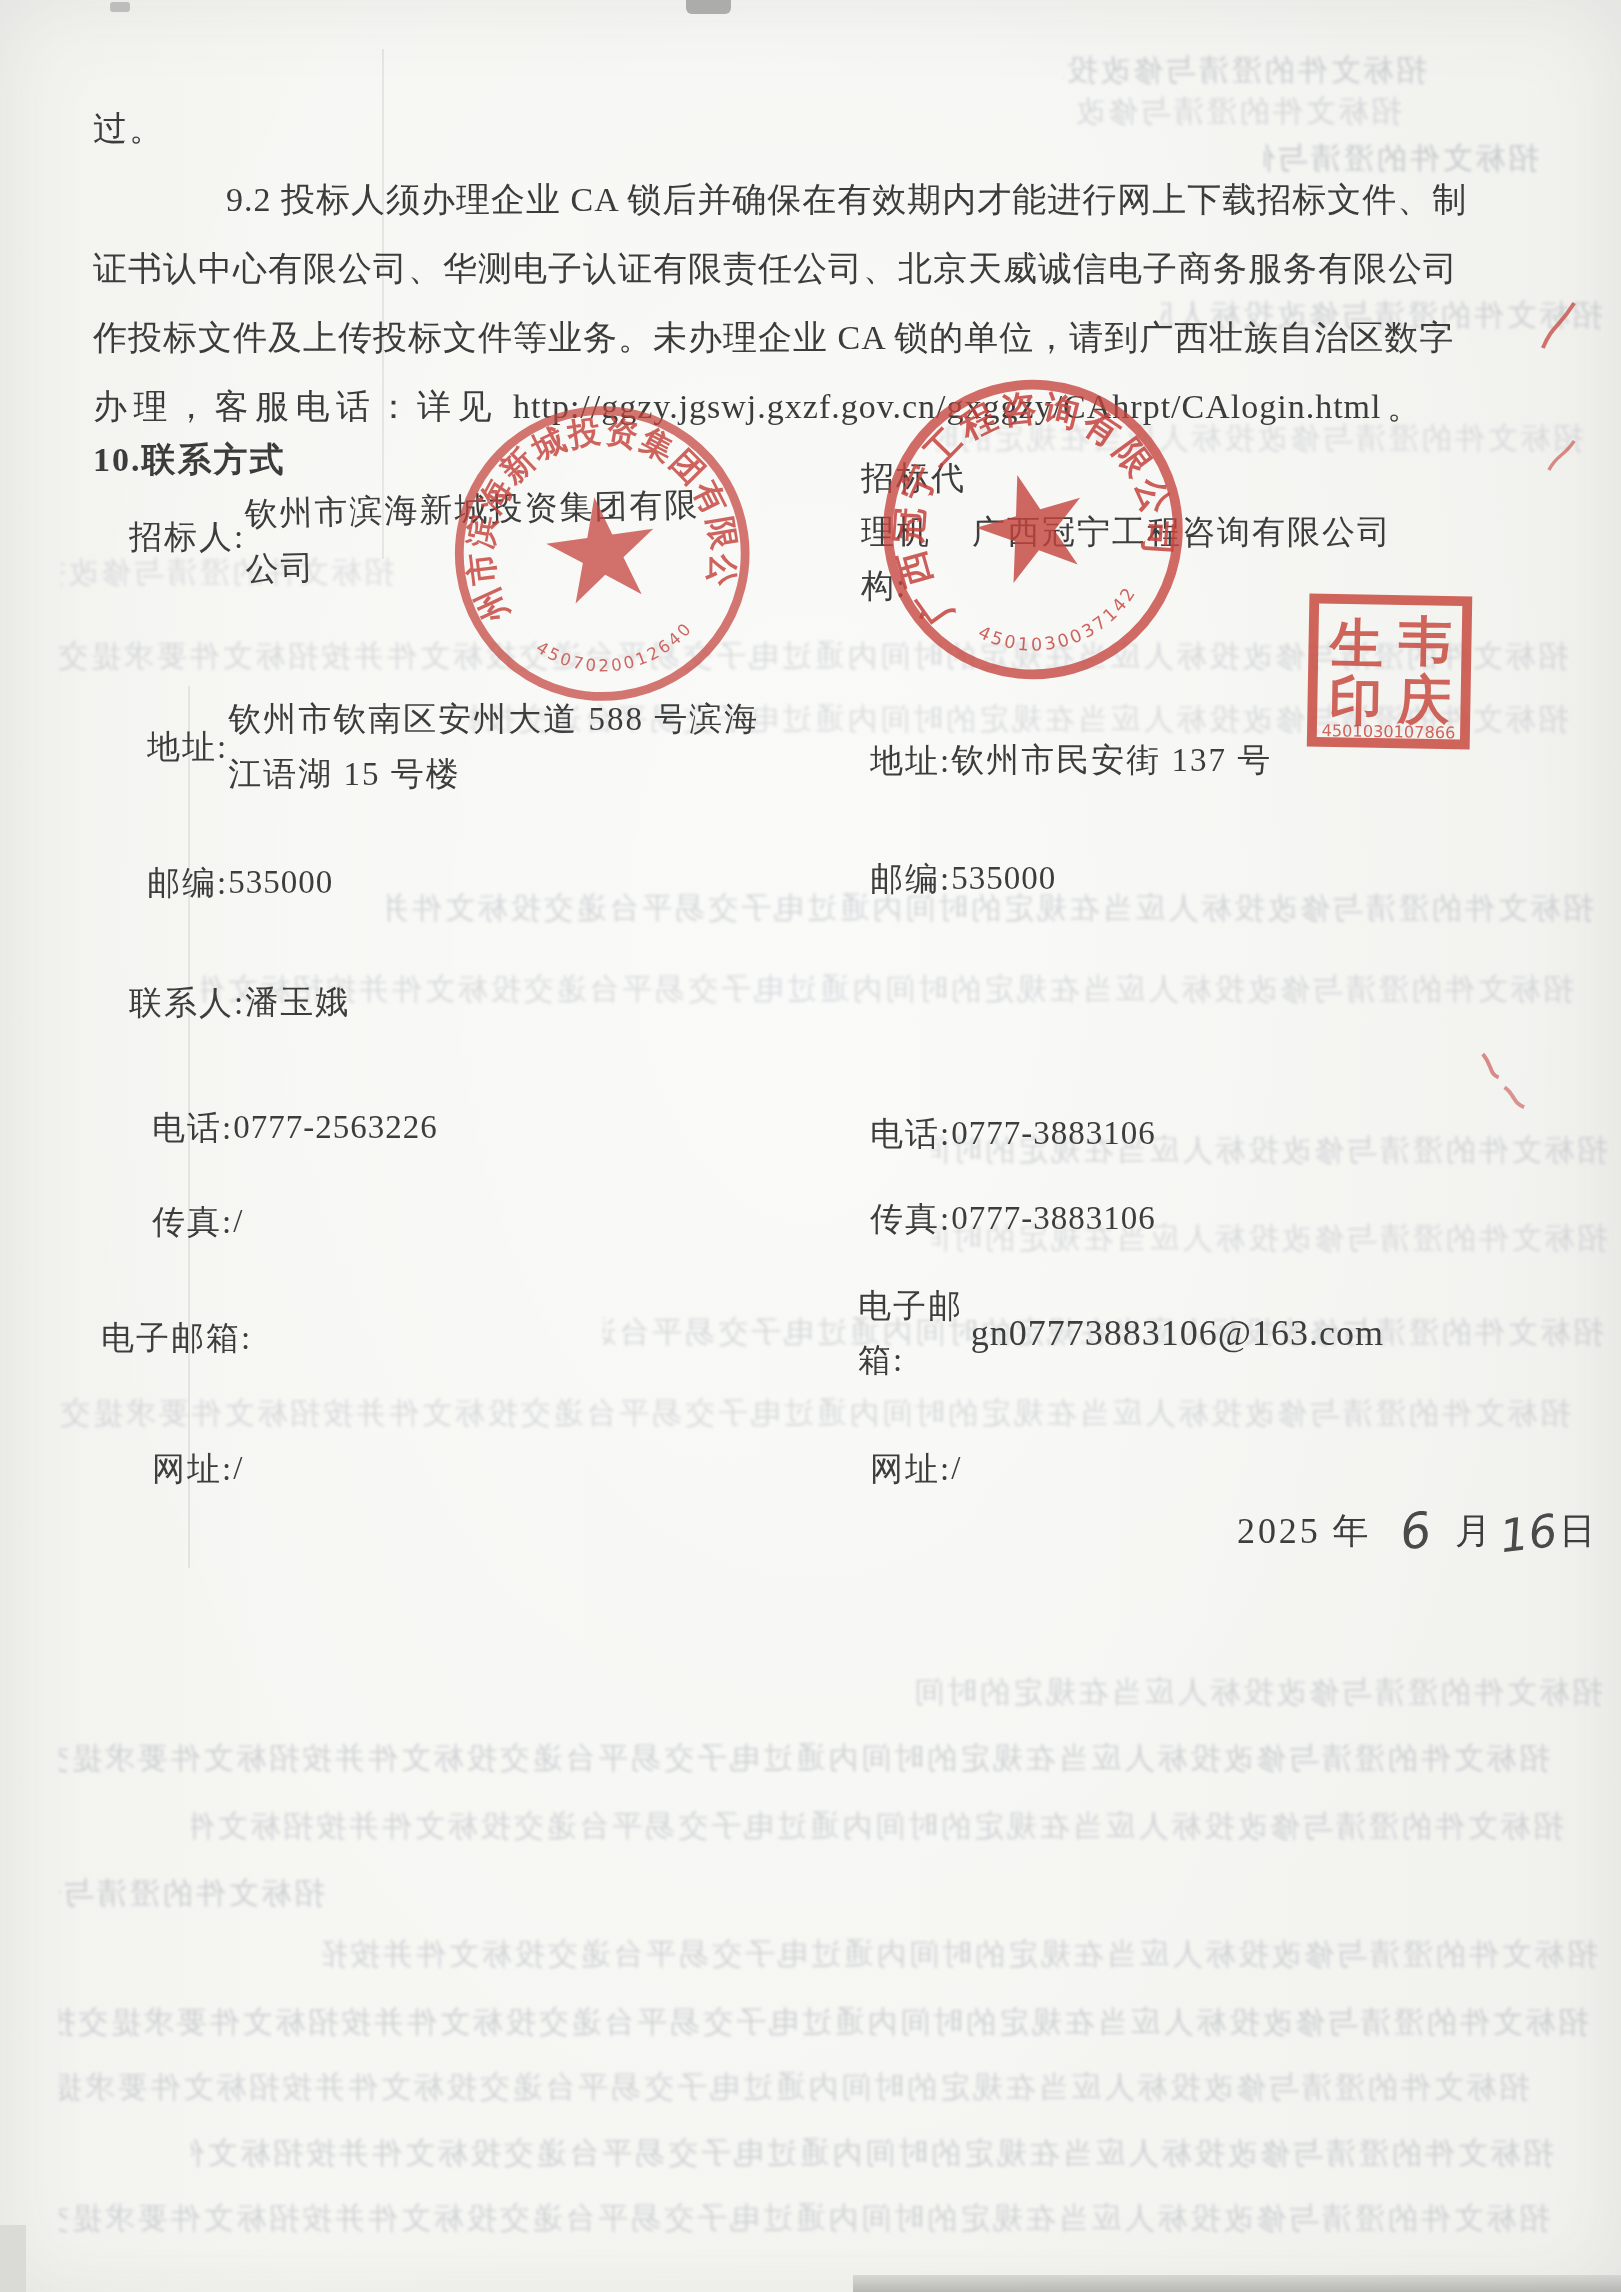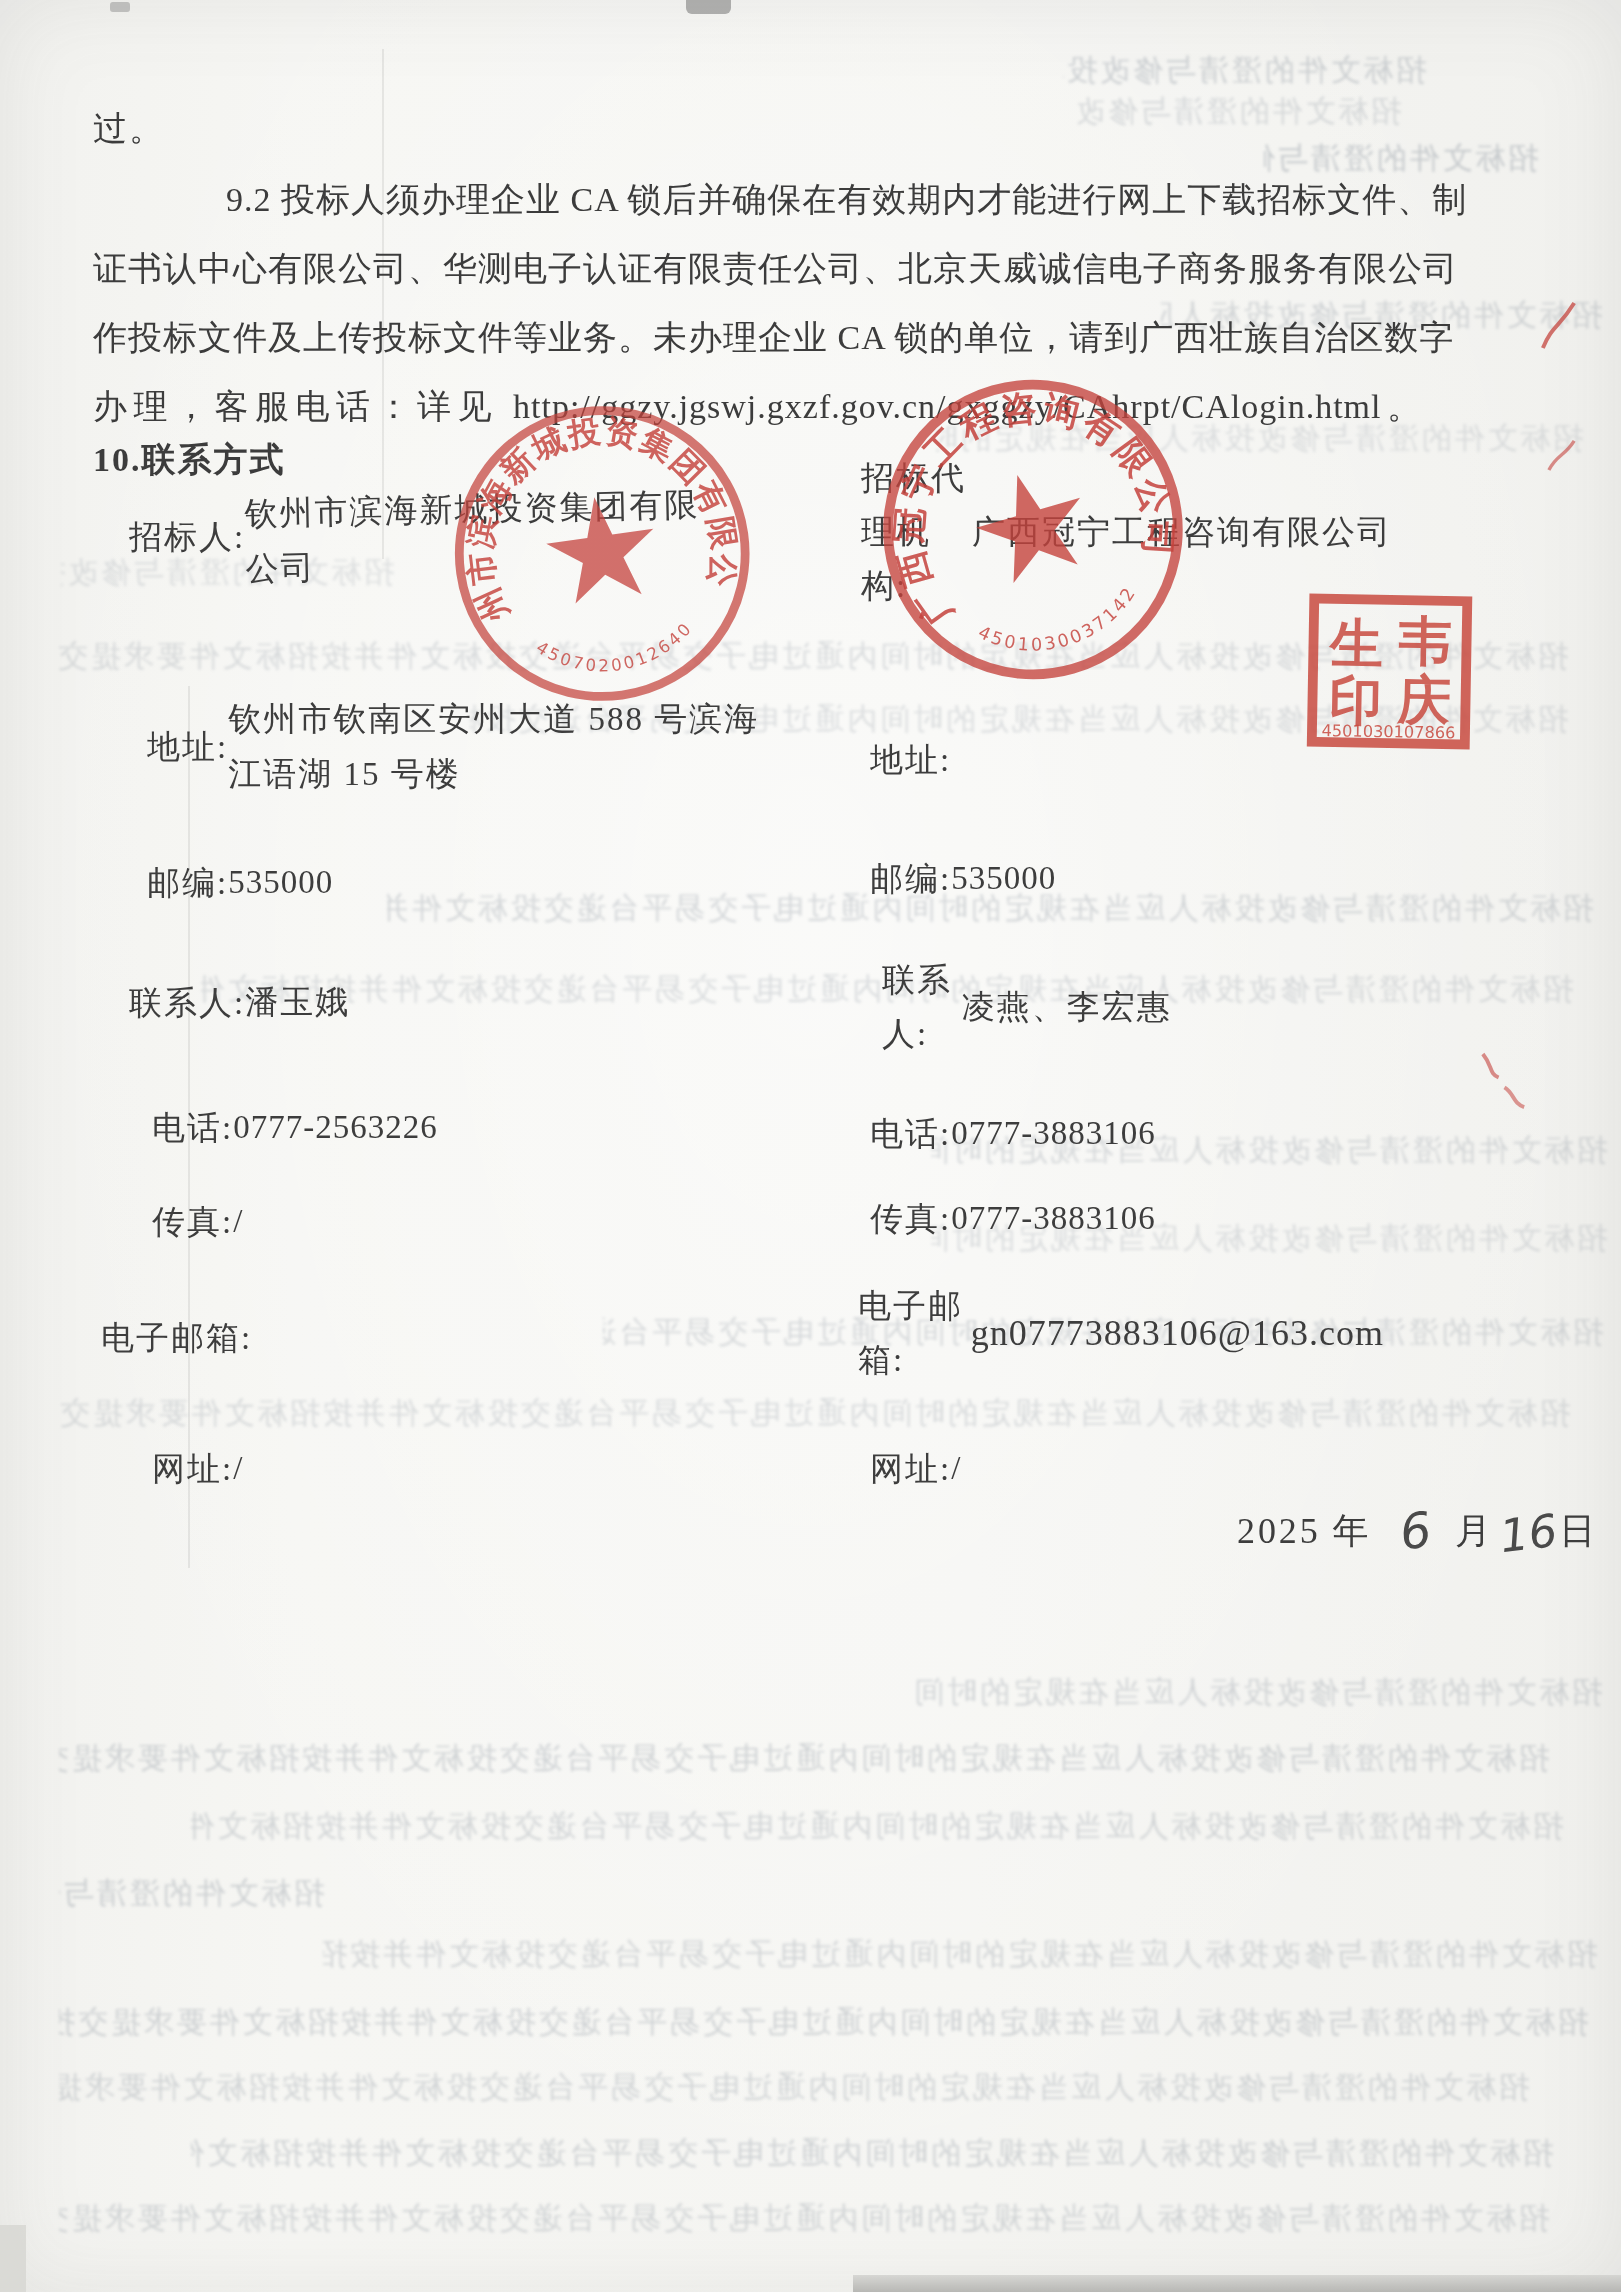--- a/index.html
+++ b/index.html
@@ -128,29 +128,25 @@
   </div>
 
   <div class="crow" style="left:861px;top:451px;">
     <span class="lbl">招标代
 理机
 构:</span>
     <span class="val nowrap" style="margin-left:5.9px;">广西冠宁工程咨询有限公司</span>
   </div>
   <div class="crow" style="left:870px;top:733px;">
     <span class="lbl">地址:</span>
+    <span class="val nowrap">钦州市民安街 137 号</span>
   </div>
   <div class="crow" style="left:870px;top:851px;">
     <span class="lbl">邮编:</span>
     <span class="val latin">535000</span>
-  </div>
-  <div class="crow" style="left:882px;top:953px;">
-    <span class="lbl">联系
-人:</span>
-    <span class="val nowrap" style="margin-left:9.8px;">凌燕、李宏惠</span>
   </div>
   <div class="crow" style="left:870px;top:1106px;">
     <span class="lbl">电话:</span>
     <span class="val latin">0777-3883106</span>
   </div>
   <div class="crow" style="left:870px;top:1191px;">
     <span class="lbl">传真:</span>
     <span class="val latin">0777-3883106</span>
   </div>
   <div class="crow" style="left:858px;top:1279px;">

